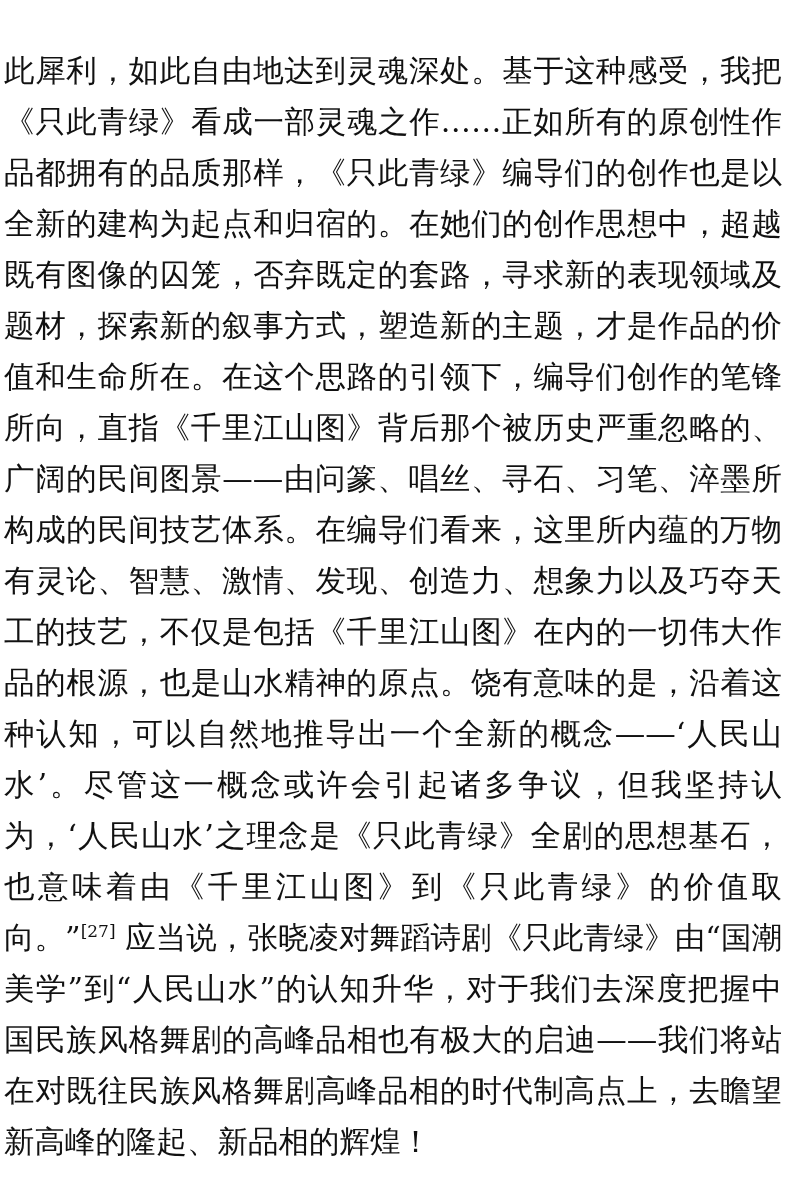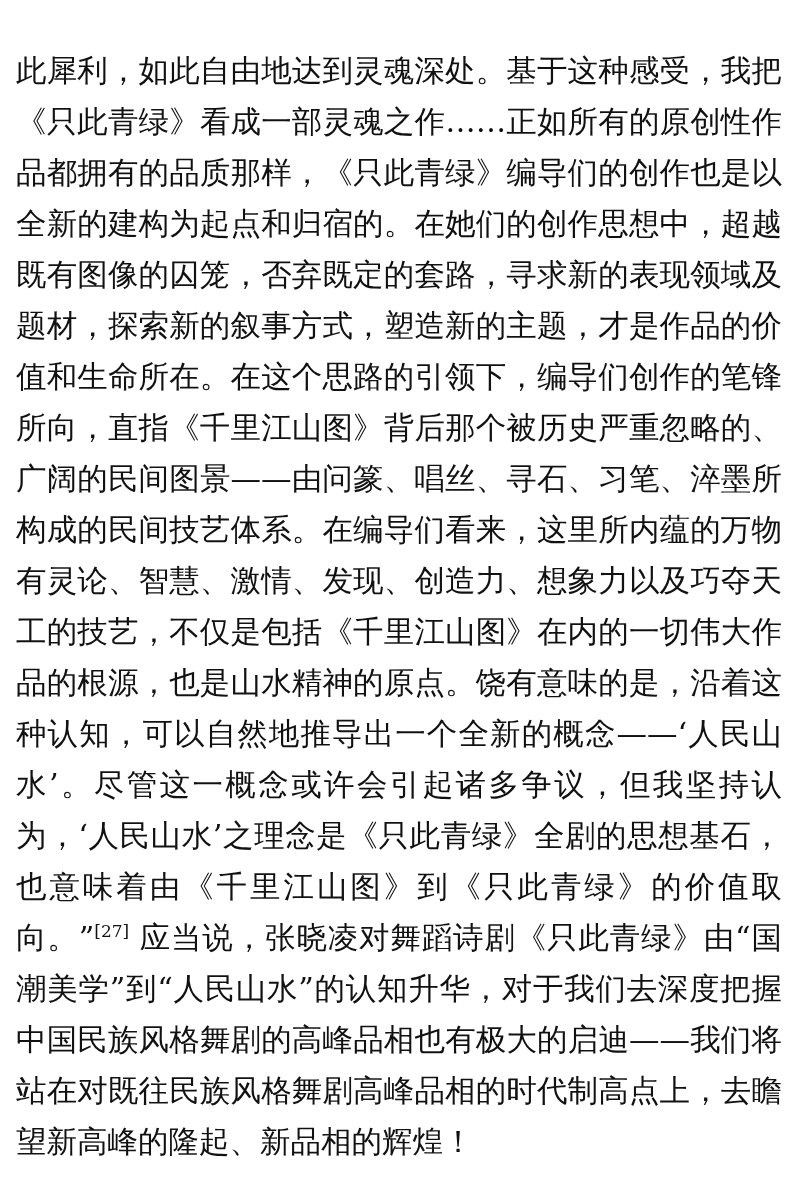--- a/index.html
+++ b/index.html
@@ -10,21 +10,21 @@
   body {
     width: 800px;
     height: 1193px;
     overflow: hidden;
     font-family: "DejaVu Serif", "Liberation Serif", serif;
   }
   #page {
     box-sizing: border-box;
     width: 800px;
     height: 1193px;
-    padding: 14px 18px 10px 16px;
+    padding: 14px 18px 10px 4px;
     background: #ffffff;
   }
   .body-text {
     color: #111111;
     font-size: 30.5px;
     line-height: 51px;
     text-align: justify;
     text-justify: inter-character;
     letter-spacing: 0px;
     word-break: break-all;

